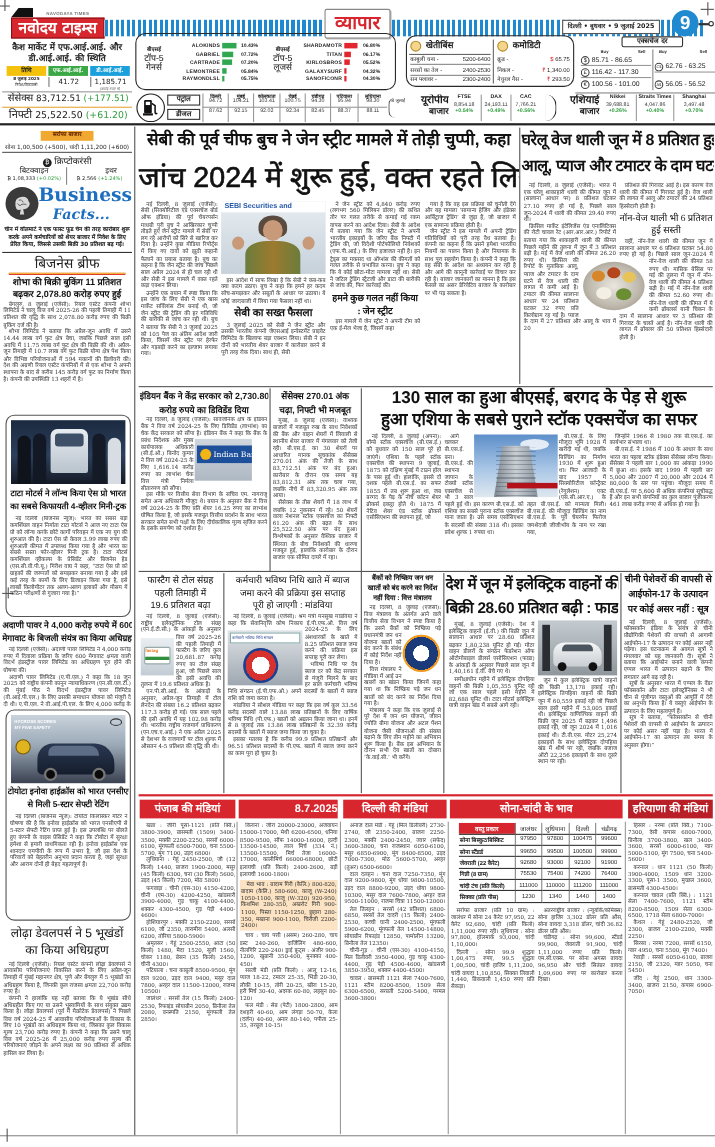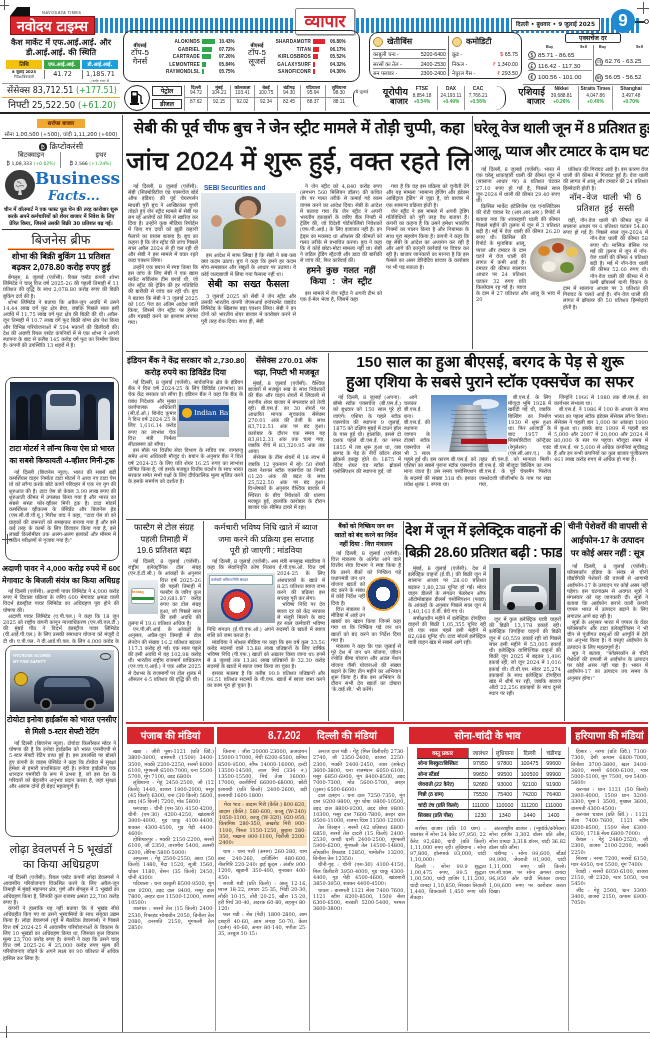--- a/index.html
+++ b/index.html
@@ -2,21 +2,21 @@
 <html><head>
 <meta charset="utf-8">
 <style>
 *{box-sizing:border-box;margin:0;padding:0}
 html,body{width:650px;height:1043px;background:#fff;overflow:hidden}
 .page{position:relative;width:650px;height:1043px;background:#fff;font-family:"DejaVu Sans",sans-serif;color:#1b1b1b;overflow:hidden}
 .a{position:absolute;overflow:hidden}
 .bt{font-family:"DejaVu Serif",serif;font-size:5.1px;line-height:6.2px;text-align:justify;color:#333}
 .bt p{text-indent:5px}
 .hl{font-family:"Liberation Sans",sans-serif;font-weight:bold;color:#111;text-align:center;white-space:nowrap;overflow:hidden}
-.sub{font-family:Liberation Mono, monospace;font-weight:bold;text-align:center;color:#111;margin:2px 0 2px}
+.sub{font-family:Liberation Serif, serif;font-weight:bold;text-align:center;color:#111;margin:2px 0 2px}
 .vr{position:absolute;width:1px;background:#555}
 .hr{position:absolute;height:1px;background:#555}
 .stripes{background:repeating-linear-gradient(90deg,#1e88d0 0 3px,#fff 3px 5px)}
 .box{position:absolute;border:1.5px solid #2a2a2a;border-radius:9px}
 .green{color:#2e9e3e}
 .red{color:#d7262e}
 .t5row{position:absolute;display:flex;align-items:center;height:7px;font-size:4.6px;font-family:"Liberation Sans",sans-serif;color:#222}
 .t5name{text-align:right;padding-right:2px;font-weight:bold;letter-spacing:.2px;white-space:nowrap;overflow:hidden}
 .t5barwrap{width:15px;height:6px;display:flex;align-items:center}
 .t5bar{height:5px}
@@ -490,21 +490,21 @@
     <div>सेंसेक्स 270.01 अंक</div>
     <div>चढ़ा, निफ्टी भी मजबूत</div>
   </div>
   <div class="a bt" style="left:248px;top:380px;width:77px;height:138px;">
     <p>मुंबई, 8 जुलाई (एजेंसी): वैश्विक बाजारों में मजबूत रुख के साथ निवेशकों की बैंक और वाहन शेयरों में लिवाली से स्थानीय शेयर बाजार में मंगलवार को तेजी रही। बी.एस.ई. का 30 शेयरों पर आधारित मानक सूचकांक सेंसेक्स 270.01 अंक की तेजी के साथ 83,712.51 अंक पर बंद हुआ। कारोबार के दौरान एक समय यह 83,812.31 अंक तक चला गया, जबकि नीचे में 83,320.95 अंक तक आया।</p>
     <p>सेंसेक्स के तीस शेयरों में 18 लाभ में जबकि 12 नुकसान में रहे। 50 शेयरों वाला नेशनल स्टॉक एक्सचेंज का निफ्टी 61.20 अंक की बढ़त के साथ 25,522.50 अंक पर बंद हुआ। विश्लेषकों के अनुसार वैश्विक बाजार में स्थिरता के बीच निवेशकों की धारणा मजबूत हुई, हालांकि कारोबार के दौरान बाजार एक सीमित दायरे में रहा।</p>
   </div>
   <div class="vr" style="left:328px;top:353px;height:368px;"></div>
 
   <div class="a hl" style="left:331px;top:352px;width:318px;height:40px;font-size:15.5px;line-height:20px;">
-    <div>150 साल का हुआ बीएसई, बरगद के पेड़ से शुरू</div>
+    <div>130 साल का हुआ बीएसई, बरगद के पेड़ से शुरू</div>
     <div>हुआ एशिया के सबसे पुराने स्टॉक एक्सचेंज का सफर</div>
   </div>
   <div class="a bt" style="left:333px;top:394px;width:68px;height:124px;">
     <p>नई दिल्ली, 8 जुलाई (अपना): बॉम्बे स्टॉक एक्सचेंज (बी.एस.ई.) को बुधवार को 150 साल पूरे हो जाएंगे। एशिया के पहले स्टॉक एक्सचेंज की स्थापना 9 जुलाई, 1875 को दक्षिण मुंबई में टाउन हॉल के पास हुई थी। हालांकि, इससे दो दशक पहले बी.एस.ई. का सफर 1855 में तब शुरू हुआ था, जब बरगद के पेड़ के नीचे कॉटन शेयर ब्रोकर्स इकट्ठा होते थे। 1875 में नेटिव शेयर एंड स्टॉक ब्रोकर्स एसोसिएशन की स्थापना हुई, जो</p>
   </div>
   <div class="a bt" style="left:404px;top:394px;width:72px;height:124px;">
     <div style="float:right;width:46px;height:60px;"></div>
     <p>आगे चलकर बी.एस.ई. बना। बी.एस.ई. की स्थापना जापान के टोक्यो स्टॉक एक्सचेंज से भी 3 साल पहले हुई थी। इस कारण बी.एस.ई. को एशिया का सबसे पुराना स्टॉक एक्सचेंज माना जाता है। उस समय एसोसिएशन के सदस्यों की संख्या 318 थी। इसका प्रवेश शुल्क 1 रुपया था।</p>
   </div>
   <div class="a bt" style="left:479px;top:394px;width:72px;height:124px;">
@@ -604,21 +604,21 @@
   </div>
   <div class="a bt" style="left:567px;top:563px;width:81px;height:157px;">
     <p>नई दिल्ली, 8 जुलाई (एजेंसी): फॉक्सकॉन इंडिया के संयंत्र से चीनी प्रौद्योगिकी पेशेवरों की वापसी से आगामी आईफोन-17 के उत्पादन पर कोई असर नहीं पड़ेगा। इस घटनाक्रम से अवगत सूत्रों ने मंगलवार को यह जानकारी दी। सूत्रों ने बताया कि आईफोन बनाने वाली कंपनी एप्पल भारत में उत्पादन बढ़ाने के लिए लगातार आगे बढ़ रही है।</p>
     <p>सूत्रों के अनुसार भारत में एप्पल के वेंडर फॉक्सकॉन और टाटा इलेक्ट्रॉनिक्स ने भी चीन से पूंजीगत वस्तुओं की आपूर्ति में देरी का अनुभव किया है। ये वस्तुएं आईफोन के उत्पादन के लिए महत्वपूर्ण हैं।</p>
     <p>सूत्र ने बताया, “फॉक्सकॉन से चीनी पेशेवरों की वापसी से आईफोन के उत्पादन पर कोई असर नहीं पड़ा है। भारत में आईफोन-17 का उत्पादन तय समय के अनुसार होगा।”</p>
   </div>
 
   <div class="hr" style="left:126px;top:722px;width:522px;background:#d7262e;height:1.5px;"></div>
   <div class="mh" style="left:127px;top:727px;width:87px;height:17px;">पंजाब की मंडियां</div>
   <div class="mh" style="left:217px;top:727px;width:90px;height:17px;text-align:right;">8.7.2025</div>
-  <div class="mh" style="left:300px;top:727px;width:94px;height:17px;">दिल्ली की मंडियां</div>
+  <div class="mh" style="left:312px;top:727px;width:94px;height:17px;">दिल्ली की मंडियां</div>
   <div class="mh" style="left:409px;top:727px;width:157px;height:17px;">सोना-चांदी के भाव</div>
   <div class="mh" style="left:571px;top:727px;width:77px;height:17px;background:#b81f26;">हरियाणा की मंडियां</div>
 
   <div class="a mt" style="left:128px;top:748px;width:86px;height:282px;">
     <p>खन्ना : जीरी पूसा-1121 (प्रति क्विं.) 3800-3900, बासमती (1509) 3400-3500, मक्की 2200-2250, सरसों 6000-6100, मूंगफली 6500-7000, चना 5500-5700, मूंग 7100, उड़द 6800।</p>
     <p>लुधियाना : गेहूं 2450-2500, जौ (12 किलो) 1440, बाजरा 1900-2000, मसूर (45 किलो) 6300, चना (30 किलो) 5600, उड़द (45 किलो) 7200, मोठ 5800।</p>
     <p>फगवाड़ा : चीनी (एस-30) 4150-4200, चीनी (एम-30) 4200-4250, खांडसारी 3900-4000, गुड़ चाकू 4100-4400, शक्कर 4300-4500, गुड़ पेड़ी 4400-4600।</p>
     <p>होशियारपुर : मक्की 2150-2200, सरसों 6100, जौ 2350, तारामीरा 5400, अलसी 6200, तोरिया 5800-5900।</p>
     <p>अमृतसर : गेहूं 2500-2550, आटा (50 किलो) 1480, मैदा 1520, सूजी 1560, चोकर 1180, बेसन (35 किलो) 2450, चीनी 4300।</p>
     <p>पटियाला : चना काबुली 8500-9500, मूंग दाल 9200, उड़द दाल 9400, मसूर दाल 7800, अरहर दाल 11500-12000, राजमा 10500।</p>

